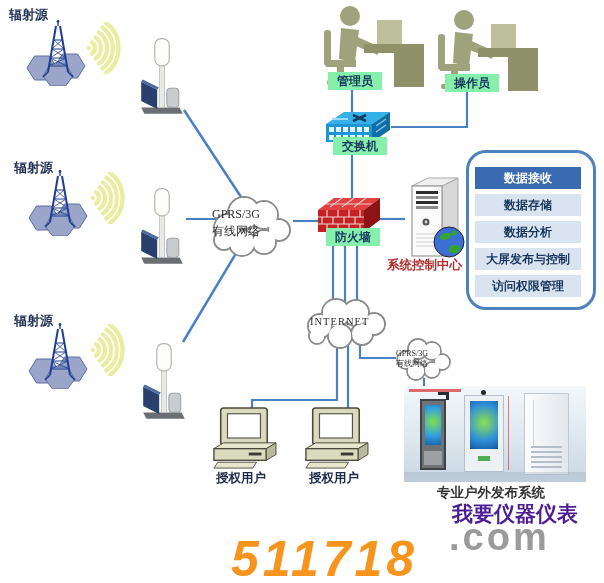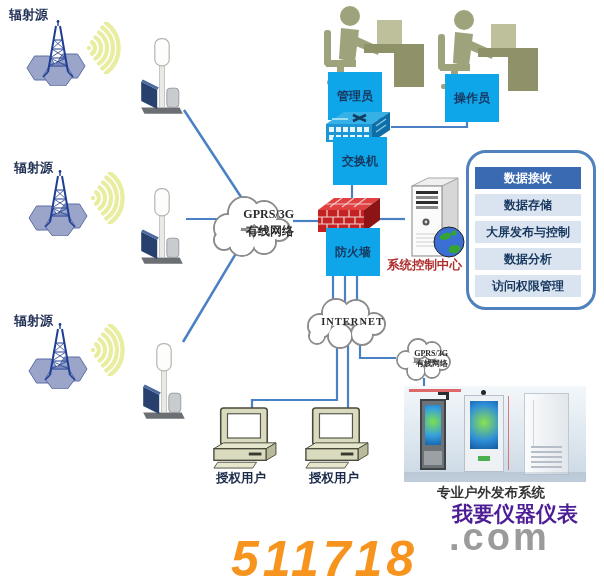--- a/index.html
+++ b/index.html
@@ -1,24 +1,24 @@
 <!DOCTYPE html>
 <html><head>
 <meta charset="utf-8">
 <style>
   html,body{margin:0;padding:0;background:#fff;}
   #canvas{position:relative;width:604px;height:583px;background:#fff;overflow:hidden;
           font-family:"Liberation Sans",sans-serif;}
   .abs{position:absolute;}
-  .lbl{position:absolute;background:#0ea5e9;color:#17375e;font-weight:bold;font-size:12px;
-       line-height:16px;padding:16px 5px;text-align:center;white-space:nowrap;}
+  .lbl{position:absolute;background:#86efac;color:#17375e;font-weight:bold;font-size:12px;
+       line-height:16px;padding:1px 5px;text-align:center;white-space:nowrap;}
   .plain{position:absolute;color:#1c2b4a;font-weight:bold;font-size:12.5px;white-space:nowrap;}
   .src-lbl{position:absolute;color:#1f2f55;font-weight:bold;font-size:13px;white-space:nowrap;
            font-family:"Liberation Serif",serif;}
-  .cloud-txt{position:absolute;text-align:right;color:#2a2a2a;font-weight:bold;
+  .cloud-txt{position:absolute;text-align:left;color:#2a2a2a;font-weight:normal;
              font-family:"Liberation Serif",serif;}
   .panel{position:absolute;left:466px;top:150px;width:130px;height:160px;background:#fff;
          border:3px solid #4f81bd;border-radius:20px;box-sizing:border-box;padding:14px 12px 6px 6px;}
   .panel .row{height:22px;line-height:22px;margin:0 0 5px 0;background:#dae4f0;color:#17375e;
               font-weight:bold;font-size:12px;text-align:center;white-space:nowrap;}
   .panel .row.active{background:#3a6ab2;color:#ffffff;}
   .server-lbl{position:absolute;color:#b03030;font-weight:bold;font-size:12.5px;white-space:nowrap;text-align:center;}
   .photo{position:absolute;left:404px;top:386px;width:182px;height:96px;
          background:linear-gradient(180deg,#f3f7fa 0%,#dde7ef 55%,#c9d6e2 100%);}
   .photo .shadow{position:absolute;left:0;right:0;bottom:0;height:10px;
@@ -299,22 +299,22 @@
     <circle cx="47" cy="66" r="15" fill="#3b6fd4" stroke="#222" stroke-width="1"></circle>
     <path d="M38,60 q6,-6 12,-2 q-2,6 -9,6 q-4,0 -3,-4 Z" fill="#35a435"></path>
     <path d="M48,70 q8,-3 11,2 q-3,7 -10,5 q-4,-2 -1,-7 Z" fill="#35a435"></path>
     <circle cx="52" cy="57" r="2.6" fill="#35a435"></circle>
   </svg>
   <div class="server-lbl" style="left:387px;top:257px">系统控制中心</div>
 
   <div class="panel">
     <div class="row active">数据接收</div>
     <div class="row">数据存储</div>
+    <div class="row">数据分析</div>
     <div class="row">大屏发布与控制</div>
-    <div class="row">数据分析</div>
     <div class="row">访问权限管理</div>
   </div>
 
   <svg class="abs" style="left:302px;top:294px" width="90" height="56" viewBox="0 0 90 56">
     <g fill="#ffffff" stroke="#8c8c8c" stroke-width="2">
       <circle cx="18" cy="32" r="12"></circle>
         <circle cx="34" cy="19" r="14"></circle>
         <circle cx="54" cy="19" r="13"></circle>
       <circle cx="72" cy="30" r="11"></circle>
         <circle cx="60" cy="40" r="11"></circle>

